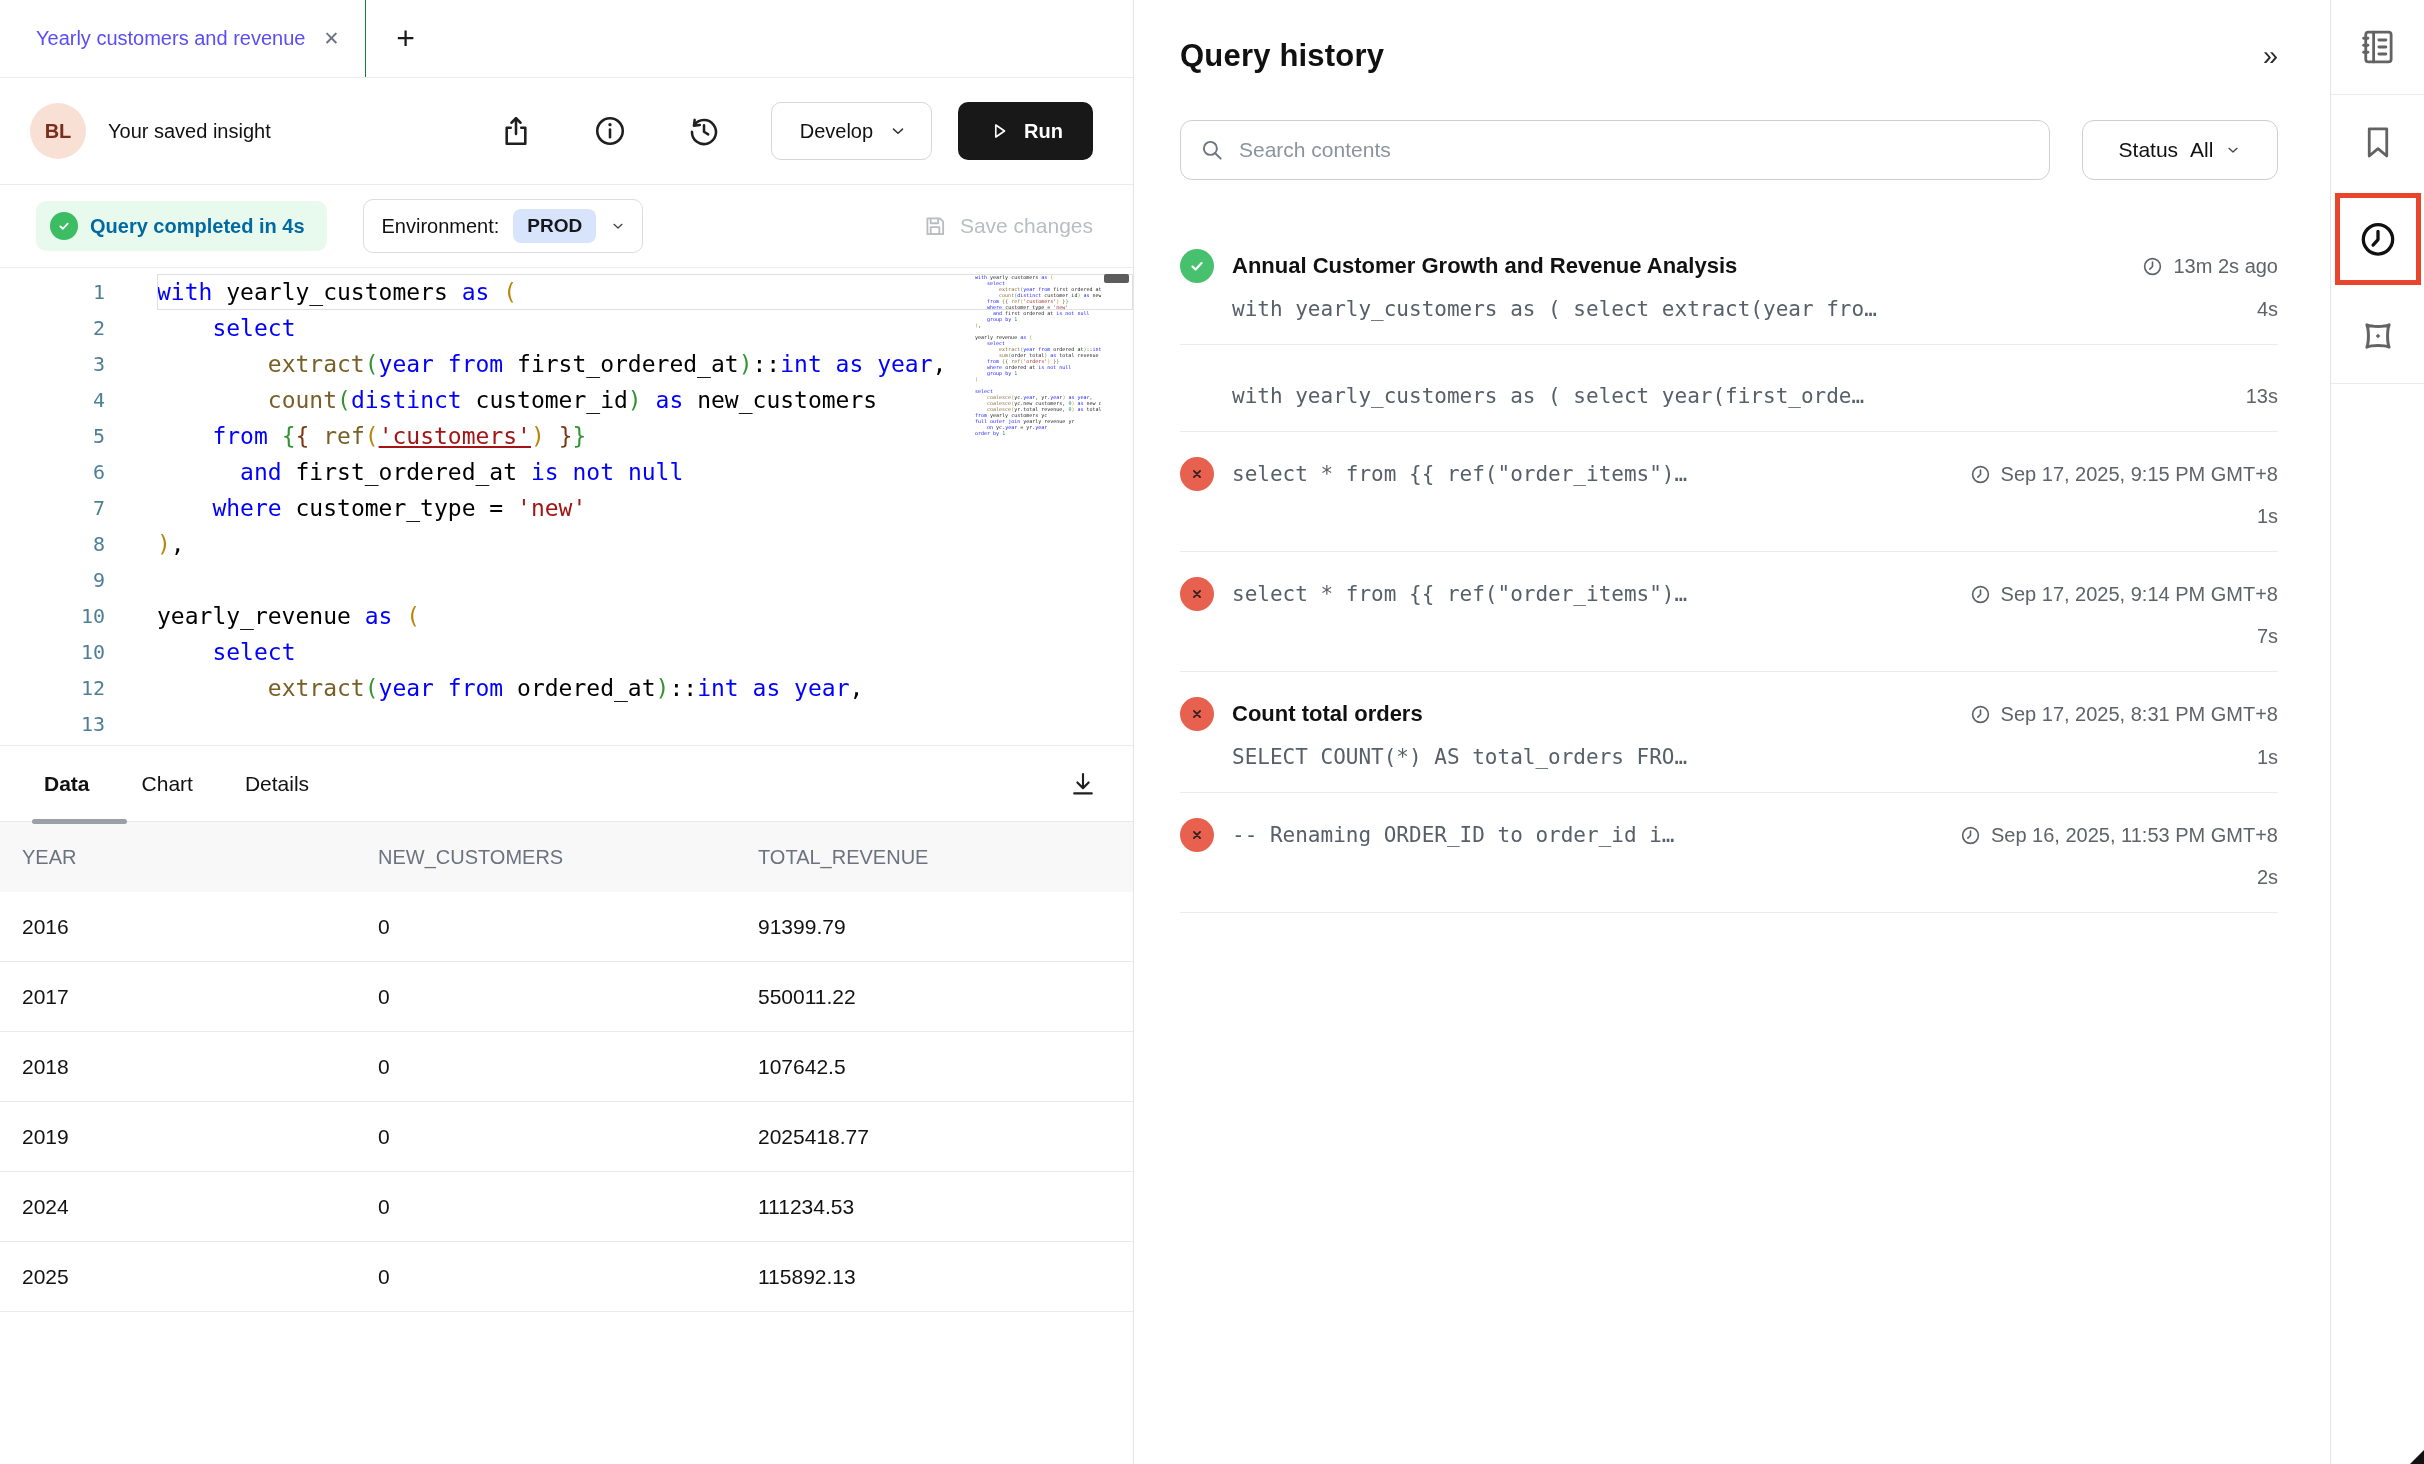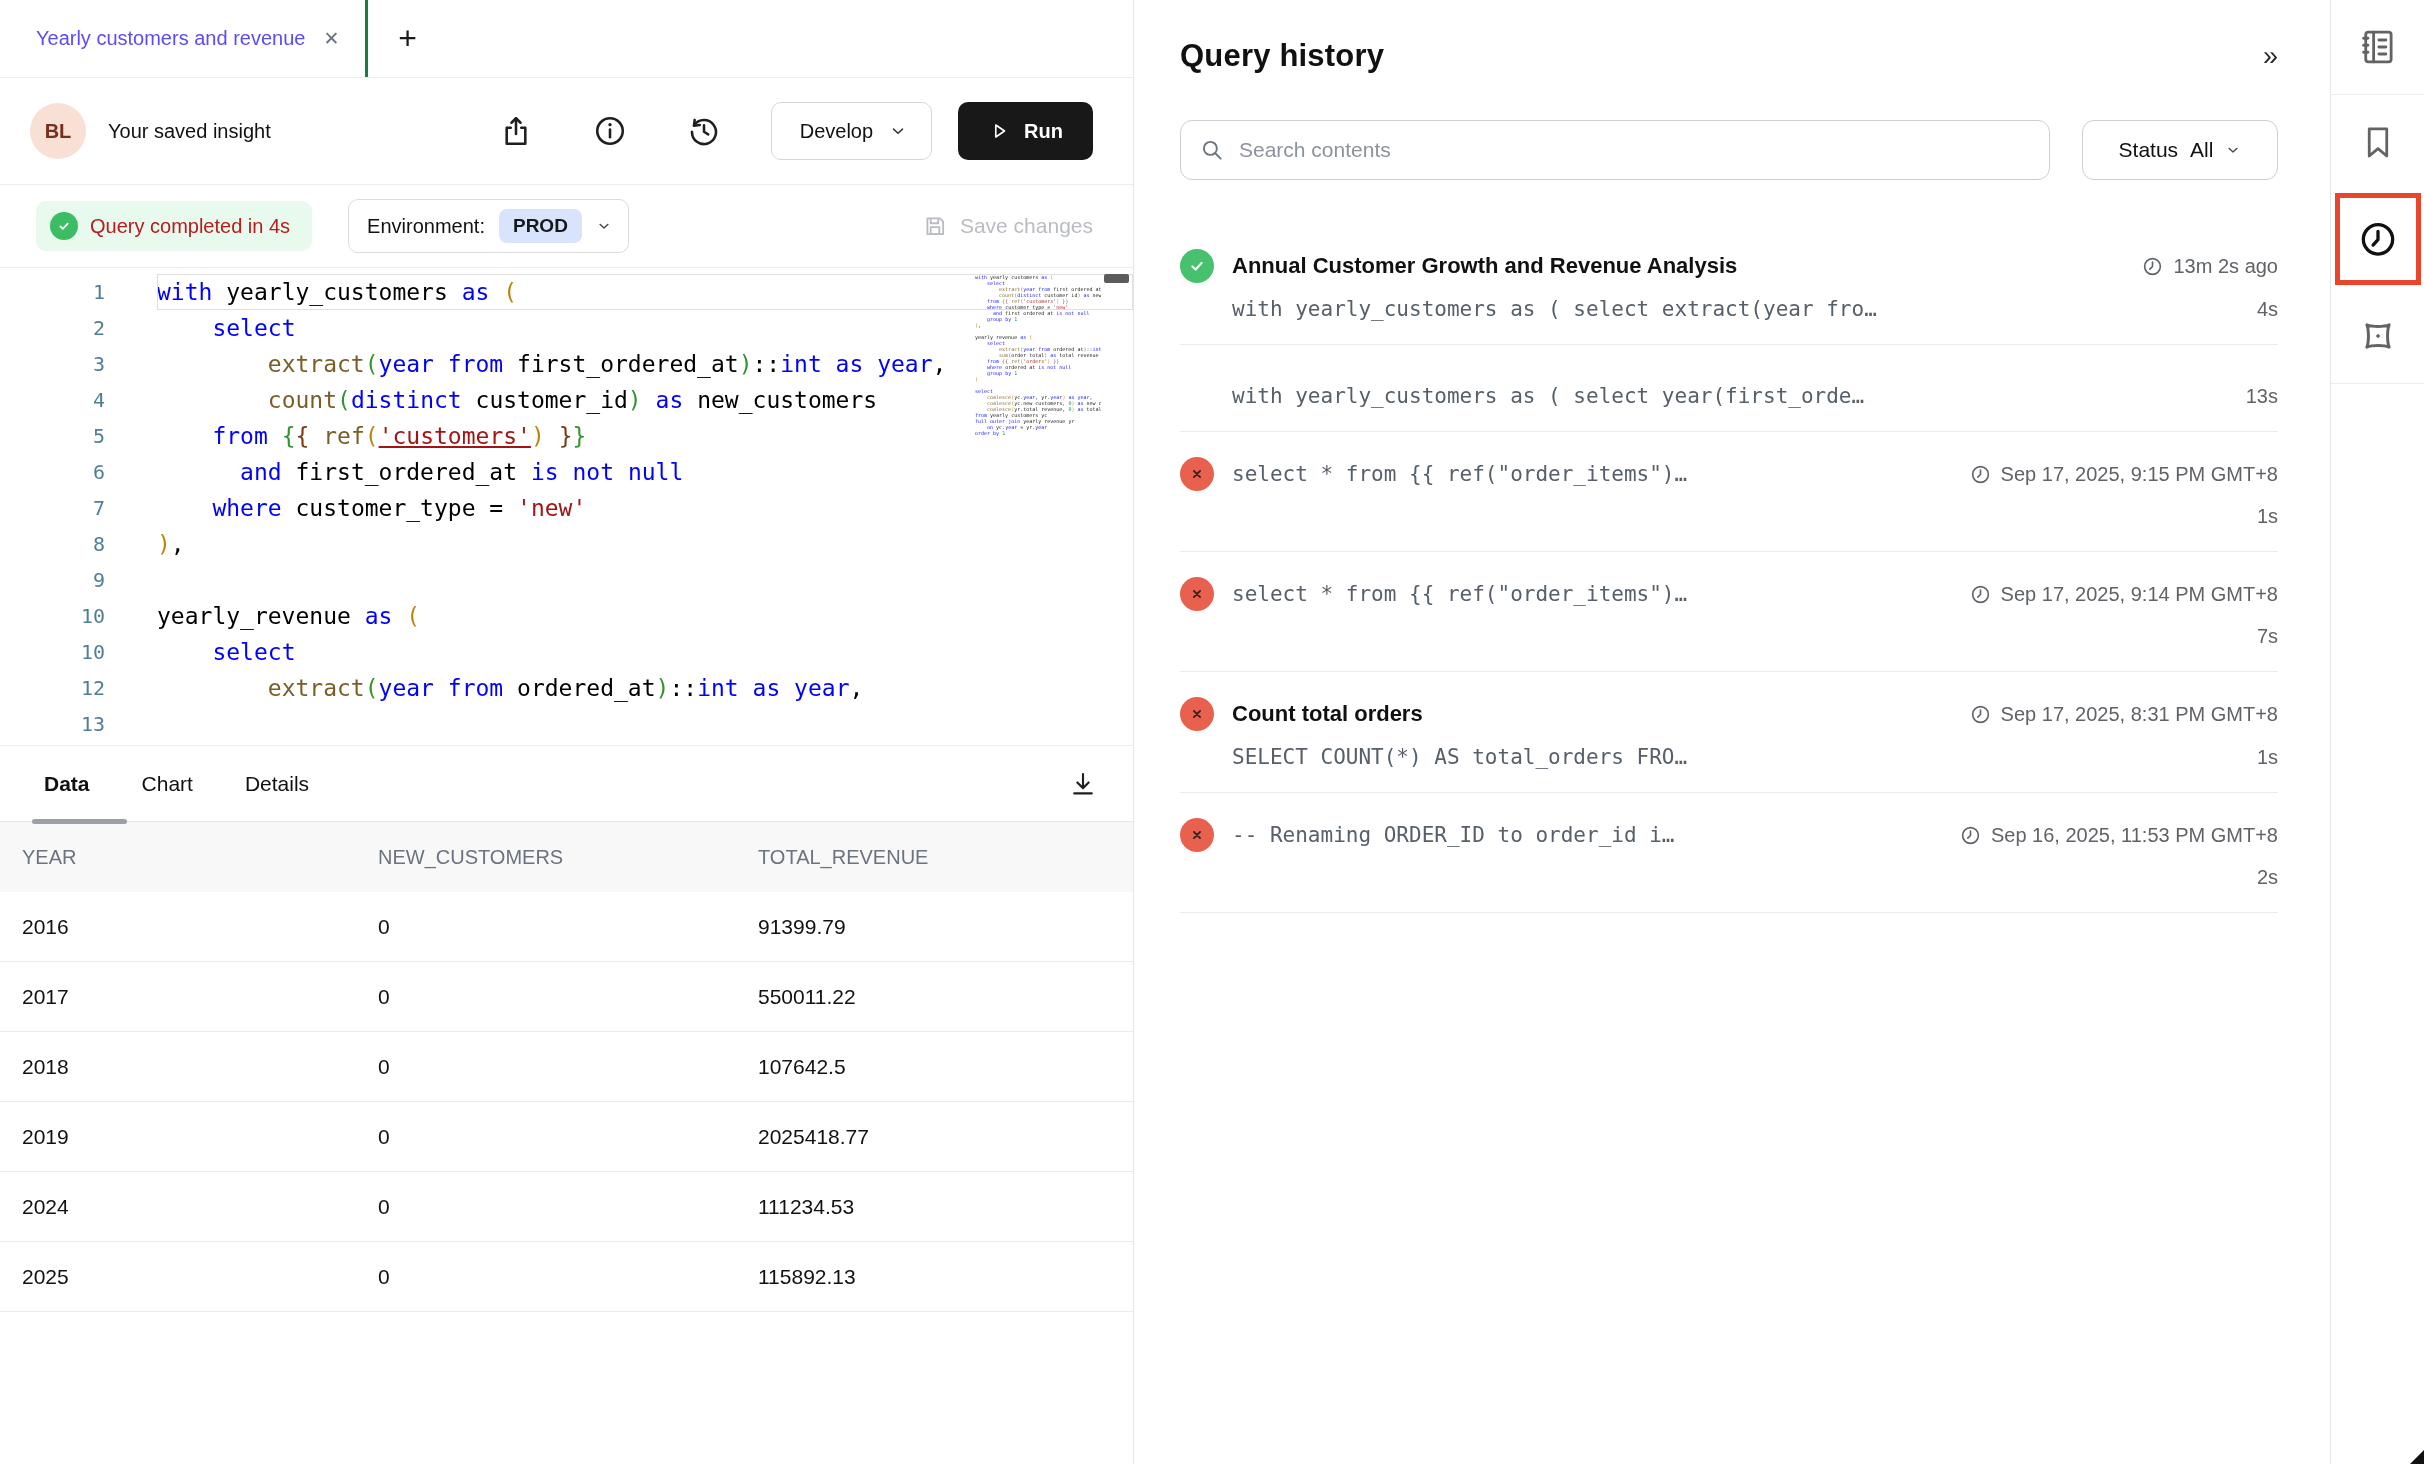--- a/index.html
+++ b/index.html
@@ -4,41 +4,41 @@
 <style>
   * { margin:0; padding:0; box-sizing:border-box; }
   html,body { background:#fff; }
   body { font-family:"Liberation Sans", sans-serif; color:#1a1a1a; }
   .app { position:relative; width:2424px; height:1464px; background:#fff; display:flex; overflow:hidden; }
 
   
   .left-panel { width:1134px; height:100%; border-right:1px solid #e5e5e5; display:flex; flex-direction:column; }
 
   .tabbar { height:78px; display:flex; align-items:stretch; border-bottom:1px solid #ececec; flex:none; }
-  .tab { display:flex; align-items:center; gap:18px; padding:0 26px 0 36px; border-right:3px solid #15803d; cursor:pointer; }
+  .tab { display:flex; align-items:center; gap:18px; padding:0 26px 0 36px; border-right:1px solid #15803d; cursor:pointer; }
   .tab-title { color:#5b4cf5; font-size:20px; }
   .tab-close { color:#6b7280; font-size:19px; }
   .tab-add { display:flex; align-items:center; padding:0 30px; font-size:32px; font-weight:300; color:#1a1a1a; cursor:pointer; }
 
   .toolbar { height:107px; display:flex; align-items:center; padding:0 40px 0 30px; border-bottom:1px solid #ececec; flex:none; }
   .avatar { width:56px; height:56px; border-radius:50%; background:#f9e0d5; color:#7a2e1d; font-size:20px; font-weight:700; display:flex; align-items:center; justify-content:center; flex:none; }
   .insight-label { margin-left:22px; font-size:20px; color:#111; }
   .toolbar-spacer { flex:1; }
   .icon-btn { width:46px; height:46px; display:flex; align-items:center; justify-content:center; color:#1f1f1f; cursor:pointer; margin-left:48px; }
   .icon-btn svg { width:36px; height:36px; }
   .develop-btn { margin-left:44px; height:58px; padding:0 24px 0 28px; border:1px solid #d6d6d6; border-radius:10px; display:flex; align-items:center; gap:16px; font-size:20px; color:#111; background:#fff; cursor:pointer; }
   .develop-btn svg { width:18px; height:18px; color:#333; }
   .run-btn { margin-left:26px; height:58px; padding:0 30px; background:#181818; color:#fff; border-radius:10px; display:flex; align-items:center; gap:14px; font-size:20px; font-weight:600; cursor:pointer; }
   .run-btn svg { width:22px; height:22px; }
 
   .statusbar { height:83px; display:flex; align-items:center; padding:0 40px 0 36px; border-bottom:1px solid #ececec; flex:none; }
   .status-pill { height:50px; background:#e8f9ee; border-radius:10px; display:flex; align-items:center; gap:12px; padding:0 22px 0 14px; }
   .status-pill .dot { width:28px; height:28px; border-radius:50%; background:#3cbd64; display:flex; align-items:center; justify-content:center; }
   .status-pill .dot svg { width:16px; height:16px; }
-  .status-pill-text { color:#b91c1c; font-size:20px; font-weight:400; }
+  .status-pill-text { color:#0369a1; font-size:20px; font-weight:700; }
   .env-box { margin-left:36px; height:54px; border:1px solid #dcdcdc; border-radius:10px; display:flex; align-items:center; gap:14px; padding:0 16px 0 18px; cursor:pointer; }
   .env-label { font-size:20px; color:#111; }
   .env-value { background:#d7e4fb; border-radius:8px; padding:6px 14px; font-size:19px; font-weight:600; color:#16181d; }
   .env-box svg { width:16px; height:16px; color:#444; }
   .save-changes { margin-left:auto; display:flex; align-items:center; gap:12px; color:#b9bcc1; font-size:21px; cursor:default; }
   .save-changes svg { width:26px; height:26px; }
 
   
   .editor { height:477px; display:flex; position:relative; overflow:hidden; flex:none; padding-top:6px; }
   .gutter { width:105px; flex:none; text-align:right; }

